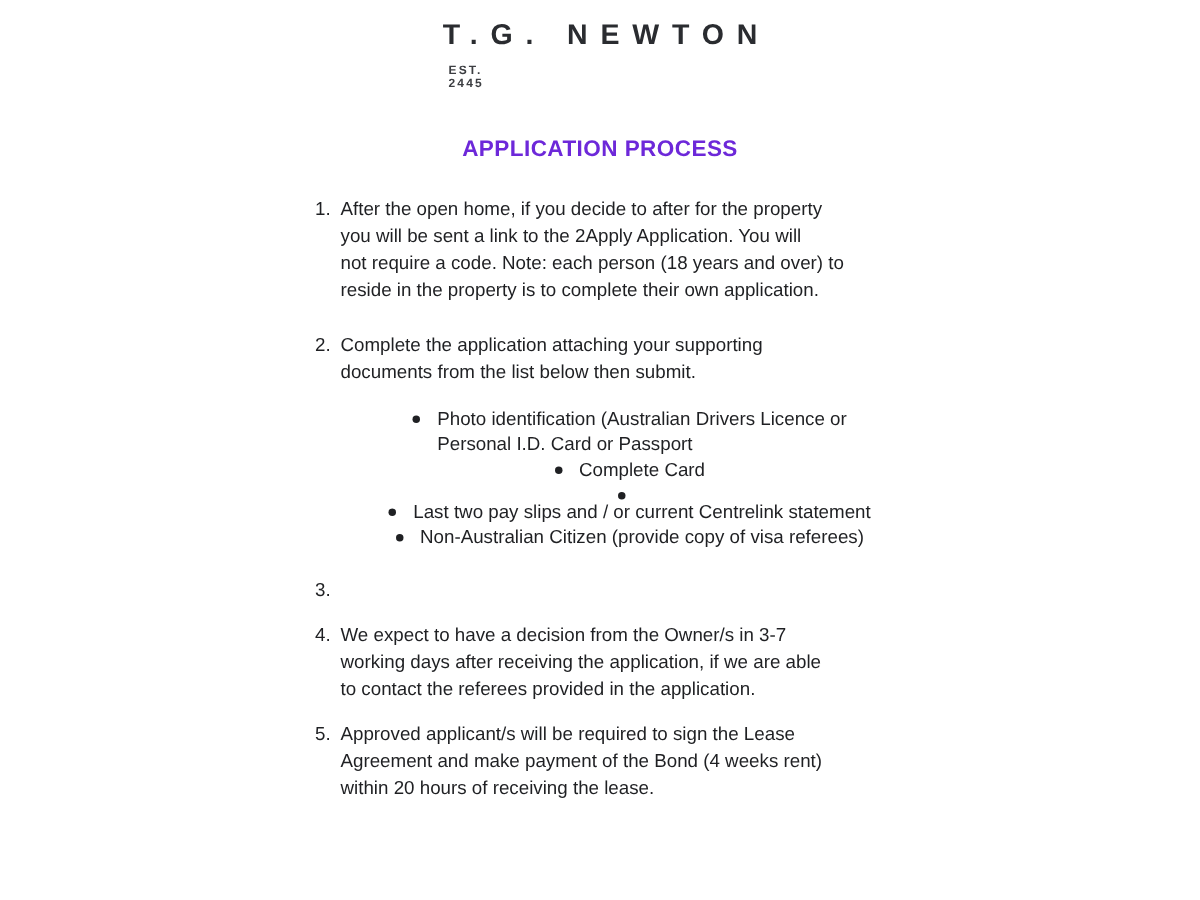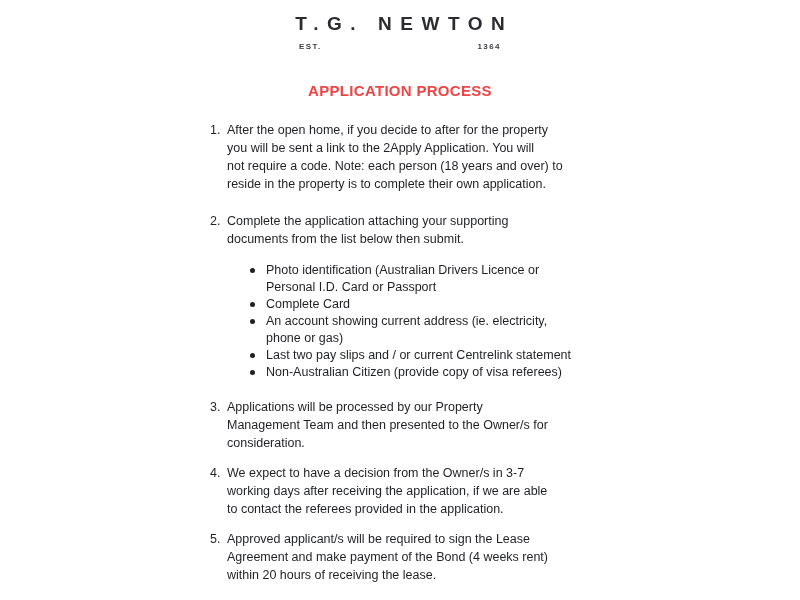--- a/index.html
+++ b/index.html
@@ -26,67 +26,68 @@
   .est-row {
     width: 202px;
     margin: 7px auto 0;
     display: flex;
     justify-content: space-between;
     align-items: baseline;
     font-size: 8px;
     font-weight: 700;
     letter-spacing: 0.18em;
     color: #3c3e42;
+    flex-direction: column;
   }
   
   .doc-title {
     margin-top: 31px;
     text-align: center;
     font-size: 15px;
     font-weight: 700;
     letter-spacing: 0.02em;
-    color: #ef4444;
+    color: #6d28d9;
   }
   
   .content {
     width: 380px;
     margin: 22px auto 0;
     font-size: 12.5px;
     line-height: 18px;
     color: #1f2023;
   }
   .step { display: flex; }
   .step.mb-lg { margin-bottom: 19px; }
   .step.mb-md { margin-bottom: 14px; }
   .step.mb-sm { margin-bottom: 12px; }
   .step-num { flex: none; width: 17px; }
   .step-text { white-space: pre; }
   .step-text b { font-weight: 400; }
   
   .bullets { margin: 0 0 17px 40px; line-height: 17px; }
-  .bullet-row { display: flex; }
+  .bullet-row { display: flex; justify-content: center; }
   .bullet-marker-col { flex: none; width: 16px; padding-top: 6px; }
   .bullet-dot {
     display: block;
     width: 5px; height: 5px;
     border-radius: 50%;
     background: #1f2023;
   }
   .bullet-text { white-space: pre; }
 </style>
 </head>
 <body>
 
 <div class="page">
 
   <div class="logo-block">
     <div class="brand">T.G. NEWTON</div>
     <div class="est-row">
       <span>EST.</span>
-      <span>1364</span>
+      <span>2445</span>
     </div>
   </div>
 
   <div class="doc-title">APPLICATION PROCESS</div>
 
   <div class="content">
 
     <div class="step mb-lg">
       <span class="step-num">1.</span>
       <span class="step-text"><span>After the open home, if you decide to after for the property
@@ -112,42 +113,37 @@
       <div class="bullet-row">
         <span class="bullet-marker-col">
             <span class="bullet-dot"></span>
           </span>
         <span class="bullet-text">Complete Card</span>
       </div>
       <div class="bullet-row">
         <span class="bullet-marker-col">
             <span class="bullet-dot"></span>
           </span>
-        <span class="bullet-text">An account showing current address (ie. electricity,
-phone or gas)</span>
       </div>
       <div class="bullet-row">
         <span class="bullet-marker-col">
             <span class="bullet-dot"></span>
           </span>
         <span class="bullet-text">Last two pay slips and / or current Centrelink statement</span>
       </div>
       <div class="bullet-row">
         <span class="bullet-marker-col">
             <span class="bullet-dot"></span>
           </span>
         <span class="bullet-text">Non-Australian Citizen (provide copy of visa referees)</span>
       </div>
     </div>
 
     <div class="step mb-sm">
       <span class="step-num">3.</span>
-      <span class="step-text">Applications will be processed by our Property
-Management Team and then presented to the Owner/s for
-consideration.</span>
     </div>
 
     <div class="step mb-sm">
       <span class="step-num">4.</span>
       <span class="step-text">We expect to have a decision from the Owner/s in 3-7
 working days after receiving the application, if we are able
 to contact the referees provided in the application.</span>
     </div>
 
     <div class="step">

